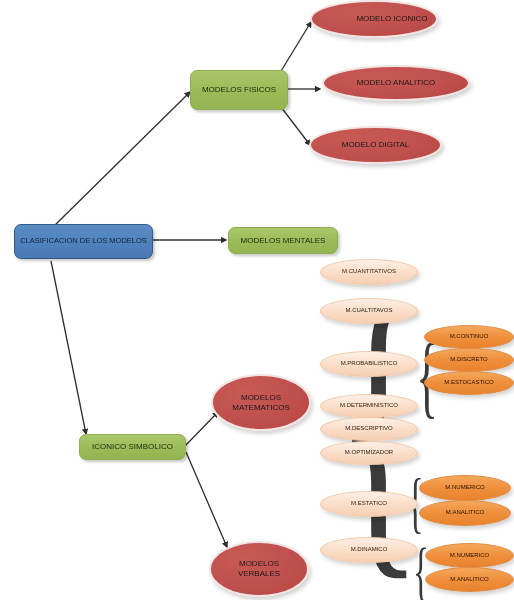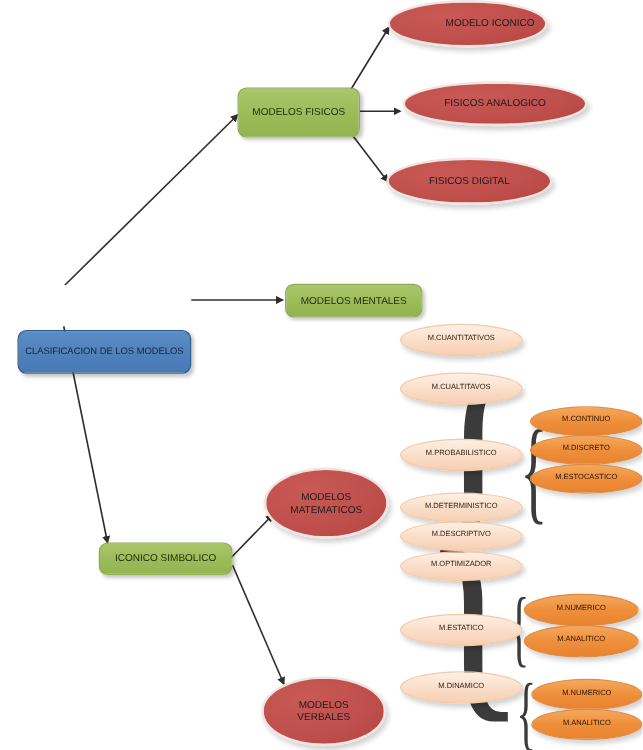--- a/index.html
+++ b/index.html
@@ -67,46 +67,46 @@
   </svg>
 
   <div class="brace" style="left:300px;top:258px;font-size:330px;transform:scaleX(0.55);">{</div>
 
   <div class="brace" style="left:405px;top:330px;font-size:92px;transform:scaleX(0.5);">{</div>
 
   <div class="brace" style="left:399px;top:468px;font-size:68px;transform:scaleX(0.5);">{</div>
 
   <div class="brace" style="left:405px;top:538px;font-size:66px;transform:scaleX(0.5);">{</div>
 
-  <div class="node rect rect-blue" style="left:14px;top:224px;width:139px;height:35px;margin-top:40px;">
+  <div class="node rect rect-blue" style="left:14px;top:224px;width:139px;height:35px;">
     <span class="lbl" style="font-size:7.5px;">CLASIFICACION DE LOS MODELOS</span>
   </div>
 
   <div class="node rect rect-green" style="left:190px;top:70px;width:98px;height:40px;">
     <span class="lbl" style="font-size:8px;">MODELOS FISICOS</span>
   </div>
 
   <div class="node rect rect-green" style="left:228px;top:227px;width:110px;height:27px;">
     <span class="lbl" style="font-size:8px;">MODELOS MENTALES</span>
   </div>
 
   <div class="node rect rect-green" style="left:79px;top:434px;width:107px;height:26px;">
     <span class="lbl" style="font-size:8px;">ICONICO SIMBOLICO</span>
   </div>
 
   <div class="node ell ell-red" style="left:310px;top:0px;width:128px;height:38px;">
     <span class="lbl" style="font-size:8px;margin-left:36px;">MODELO ICONICO</span>
   </div>
 
   <div class="node ell ell-red" style="left:322px;top:65px;width:148px;height:36px;">
-    <span class="lbl" style="font-size:8px;">FISICOS  ANALOGICO</span>
+    <span class="lbl" style="font-size:8px;">MODELO  ANALITICO</span>
   </div>
 
   <div class="node ell ell-red" style="left:309px;top:126px;width:133px;height:38px;">
-    <span class="lbl" style="font-size:8px;">FISICOS DIGITAL</span>
+    <span class="lbl" style="font-size:8px;">MODELO DIGITAL</span>
   </div>
 
   <div class="node ell ell-red" style="left:211px;top:374px;width:100px;height:57px;flex-direction:column;">
     <span class="lbl" style="font-size:8px;">MODELOS</span>
     <span class="lbl" style="font-size:8px;">MATEMATICOS</span>
   </div>
 
   <div class="node ell ell-red" style="left:209px;top:541px;width:100px;height:56px;flex-direction:column;">
     <span class="lbl" style="font-size:8px;">MODELOS</span>
     <span class="lbl" style="font-size:8px;">VERBALES</span>

